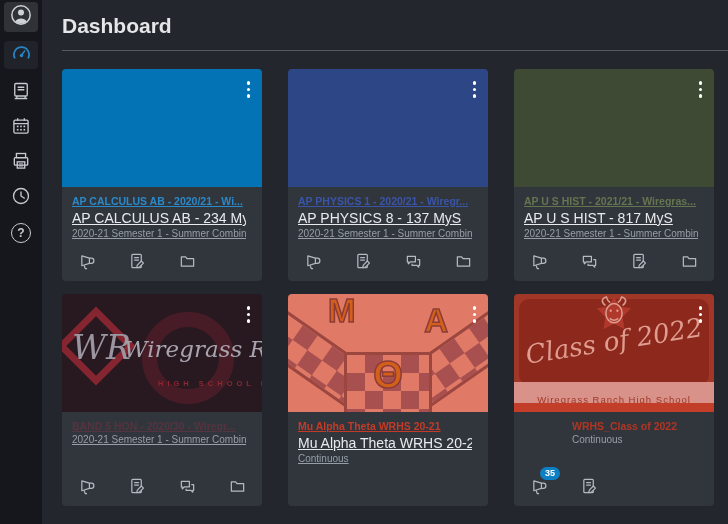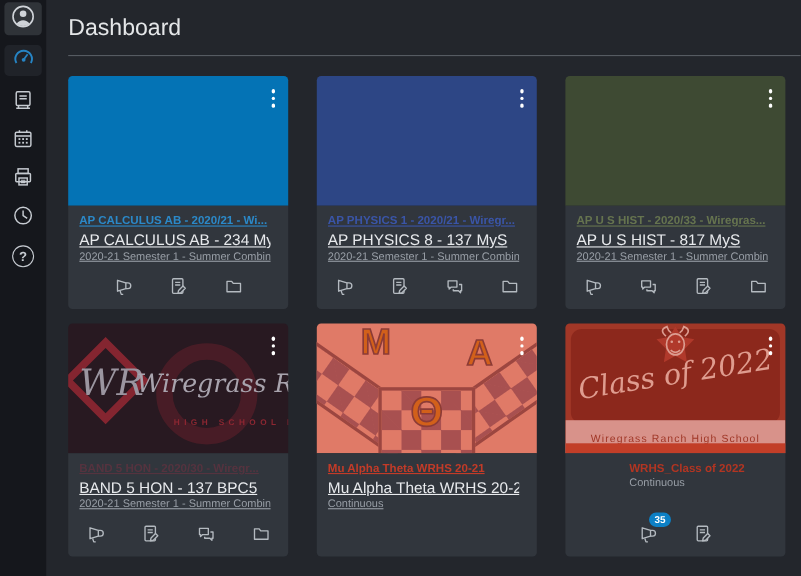--- a/index.html
+++ b/index.html
@@ -13,40 +13,40 @@
   .nav-btn { width:34px; height:28px; display:flex; align-items:center; justify-content:center;
              margin-bottom:7px; border-radius:4px; color:#c6cbd1; cursor:pointer; }
   .avatar-btn { height:30px; background:#2f3338; margin-bottom:9px; }
   .dash-btn { background:#202329; margin-bottom:10px; }
   .help-ring { width:20px; height:20px; border:1.7px solid #c6cbd1; border-radius:50%;
                display:flex; align-items:center; justify-content:center;
                font-size:12px; font-weight:bold; color:#c6cbd1; }
 
   
   .main { position:absolute; left:42px; top:0; right:0; bottom:0; }
-  .page-title { margin:14px 0 0 20px; font-size:21px; font-weight:400; color:#e4e6e8; }
+  .page-title { margin:14px 0 0 20px; font-size:21px; font-weight:700; color:#e4e6e8; }
   .divider { height:1px; background:#565b62; margin:12px 0 0 20px; }
 
   .grid { display:grid; grid-template-columns:repeat(3,200px); gap:13px 26px;
           margin:18px 0 0 20px; }
 
   
   .card { width:200px; border-radius:4px; }
   .card-image { position:relative; height:118px; border-radius:4px 4px 0 0; overflow:hidden; cursor:pointer; }
   .card-body { position:relative; height:94px; background:#31363d; border-radius:0 0 4px 4px;
                padding:8px 16px 0 10px; }
   .nickname { display:block; font-size:10.5px; font-weight:700; text-decoration:underline;
               white-space:nowrap; overflow:hidden; cursor:pointer; }
   .ctitle  { display:block; margin-top:3px; font-size:14px; color:#e8eaed; text-decoration:underline;
              white-space:nowrap; overflow:hidden; cursor:pointer; }
   .cterm   { display:block; margin-top:2px; font-size:10px; color:#989ea6; text-decoration:underline;
              white-space:nowrap; overflow:hidden; cursor:pointer; }
   .nou .nickname, .nou .ctitle, .nou .cterm { text-decoration:none;margin-left:48px; }
 
-  .icon-row { position:absolute; left:0; right:0; bottom:7px; display:flex;justify-content:center; }
+  .icon-row { position:absolute; left:0; right:0; bottom:7px; display:flex; }
   .islot { position:relative; width:50px; display:flex; justify-content:center; }
   .cicon { color:#b4bac0; cursor:pointer; }
   .badge { position:absolute; top:-11px; left:26px; background:#0d80c5; color:#fff;
            border-radius:9px; padding:1px 5px 2px 5px; font-size:9px; font-weight:700; z-index:2; }
 
   .kebab { position:absolute; top:10px; right:10px; display:flex; flex-direction:column;
            gap:3px; cursor:pointer; z-index:4; padding:2px; }
   .kebab i { width:3.5px; height:3.5px; border-radius:50%; background:#fff; }
 
   
@@ -261,21 +261,21 @@
 
       <div class="card">
         <div class="card-image" style="background-color: rgb(62, 74, 51);">
           <div class="kebab">
               <i></i>
               <i></i>
               <i></i>
             </div>
         </div>
         <div class="card-body">
-          <a class="nickname" style="color: rgb(102, 116, 79);">AP U S HIST - 2020/33 - Wiregras...</a>
+          <a class="nickname" style="color: rgb(102, 116, 79);">AP U S HIST - 2021/21 - Wiregras...</a>
           <a class="ctitle">AP U S HIST - 817 MyS</a>
           <a class="cterm">2020-21 Semester 1 - Summer Combine...</a>
           <div class="icon-row">
             <span class="islot">
                 <span class="cicon">
               <svg width="17" height="17" viewBox="0 0 18 18" stroke="currentColor" fill="none" stroke-width="1.3" stroke-linejoin="round">
                 <path d="M3 3 v10.5 L11 11 V5.5 z"></path>
                     <path d="M11 5.5 h2 a2.2 2.2 0 0 1 0 5.5 h-2"></path>
                     <path d="M5.5 13.2 l1.1 3.3 h1.9"></path>
               </svg></span>
@@ -313,21 +313,20 @@
           <div class="band-script">Wiregrass Ran</div>
           <div class="band-sub">HIGH SCHOOL BAND</div>
           <div class="kebab">
               <i></i>
               <i></i>
               <i></i>
             </div>
         </div>
         <div class="card-body">
           <a class="nickname" style="color: rgb(85, 51, 63);">BAND 5 HON - 2020/30 - Wiregr...</a>
-          <a class="ctitle">BAND 5 HON - 137 BPC5</a>
           <a class="cterm">2020-21 Semester 1 - Summer Combine...</a>
           <div class="icon-row">
             <span class="islot">
                 <span class="cicon">
               <svg width="17" height="17" viewBox="0 0 18 18" stroke="currentColor" fill="none" stroke-width="1.3" stroke-linejoin="round">
                 <path d="M3 3 v10.5 L11 11 V5.5 z"></path>
                     <path d="M11 5.5 h2 a2.2 2.2 0 0 1 0 5.5 h-2"></path>
                     <path d="M5.5 13.2 l1.1 3.3 h1.9"></path>
               </svg></span>
               </span>

